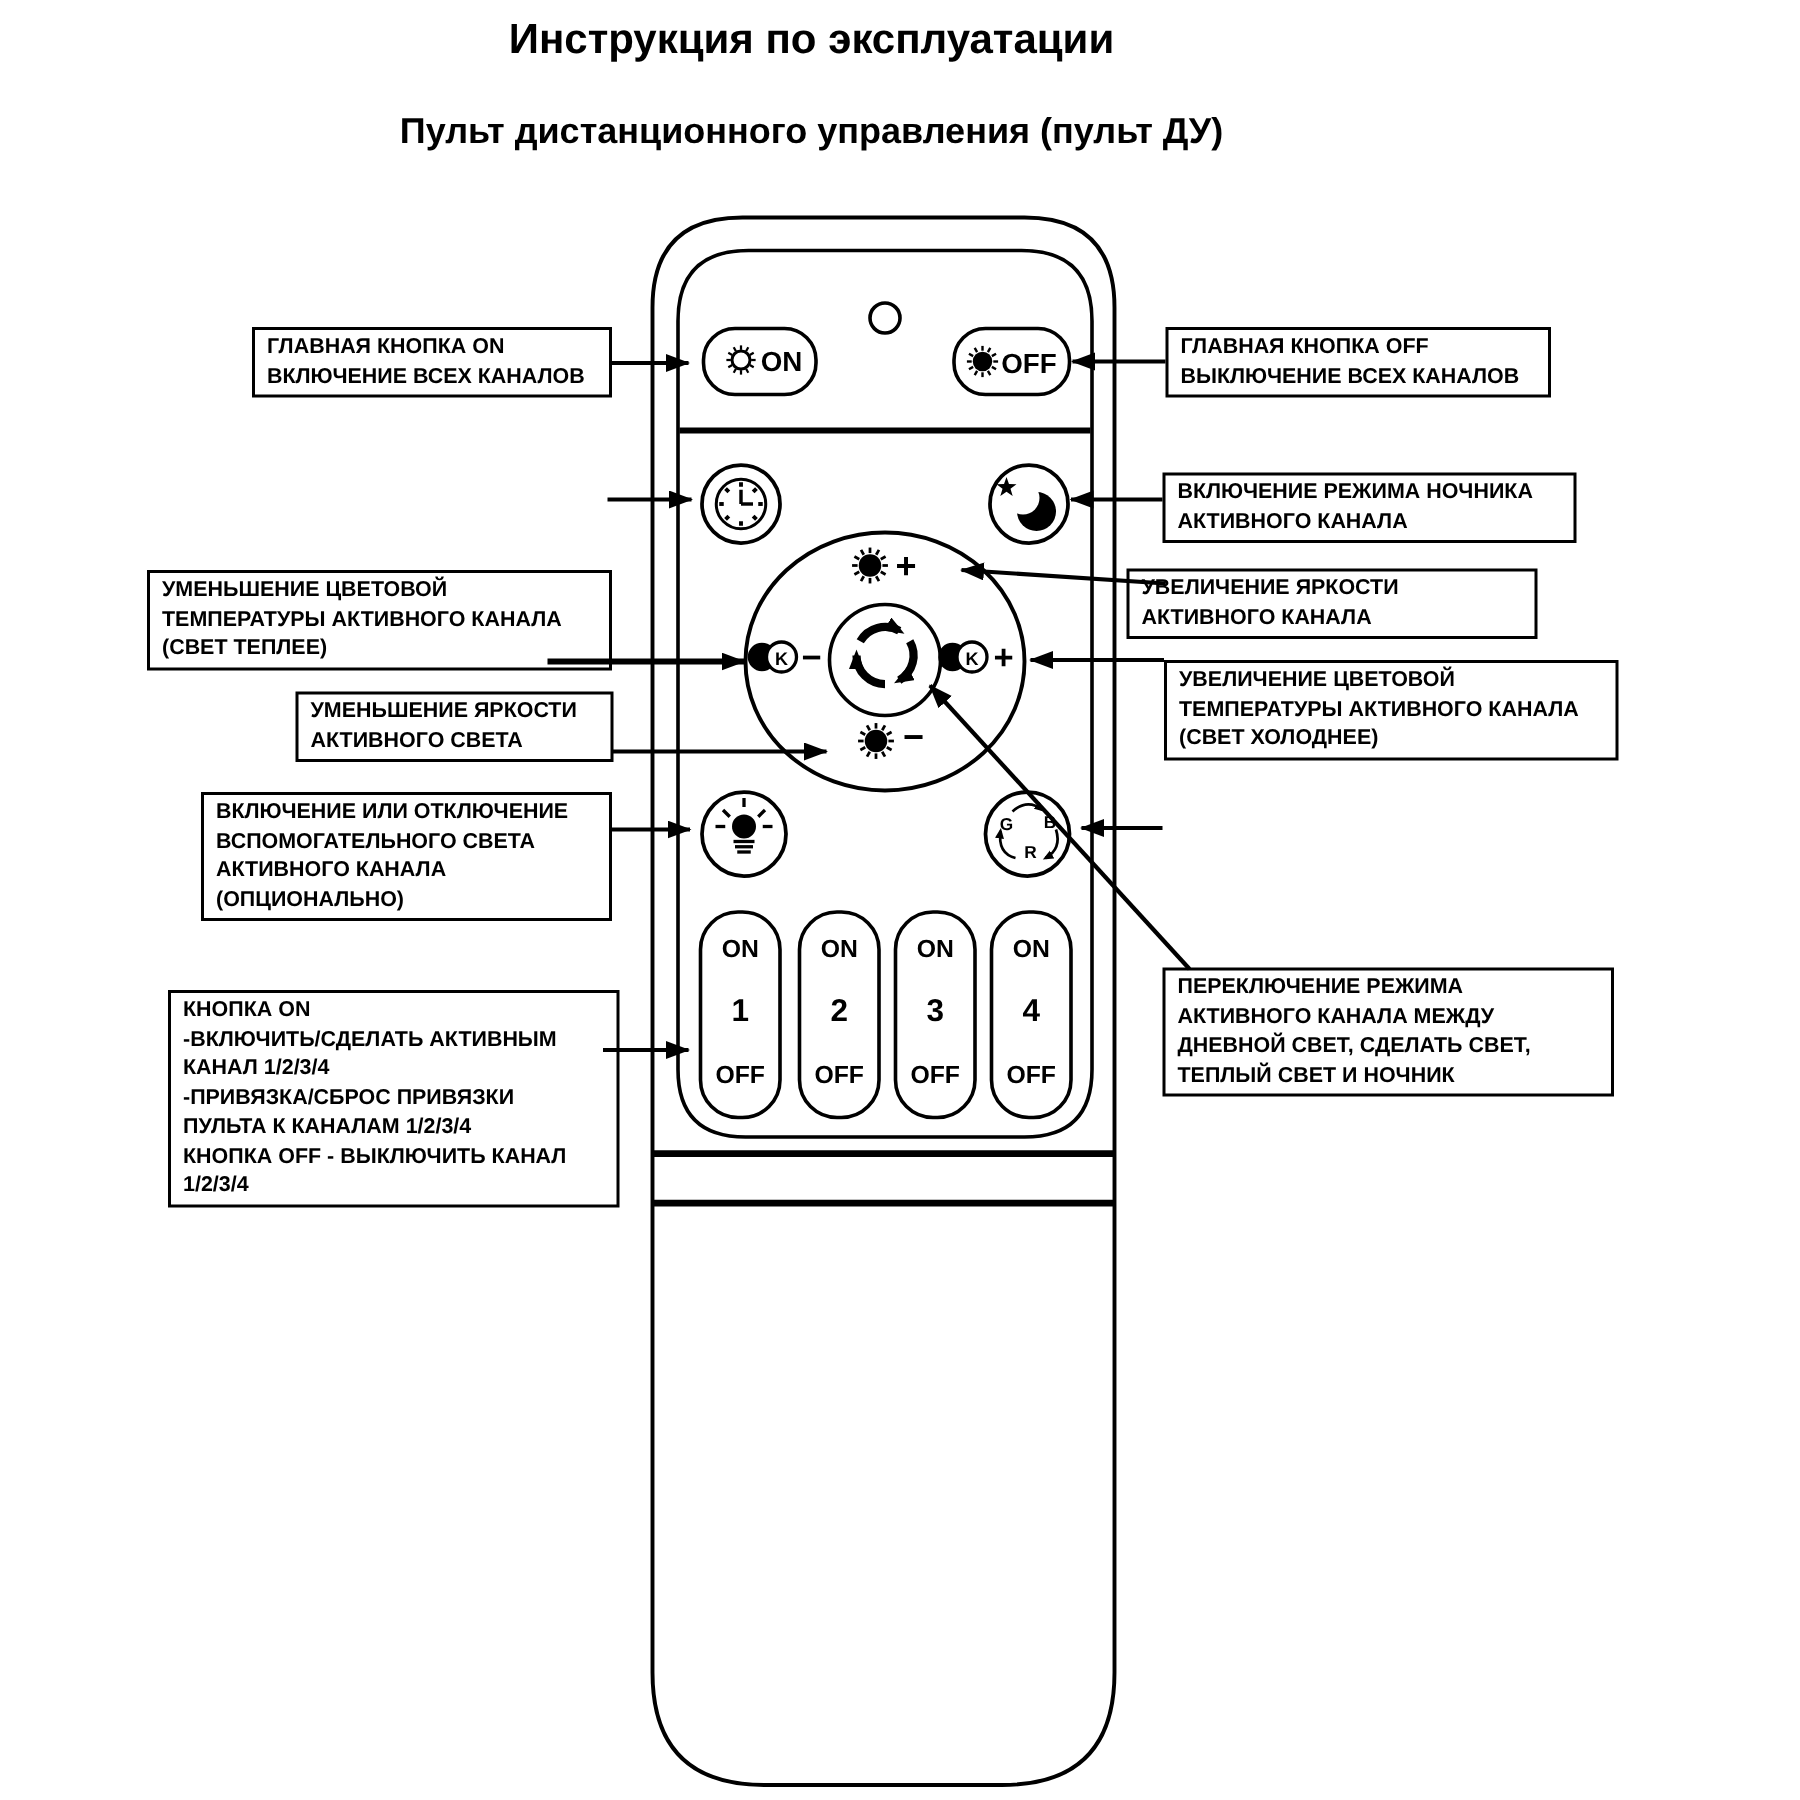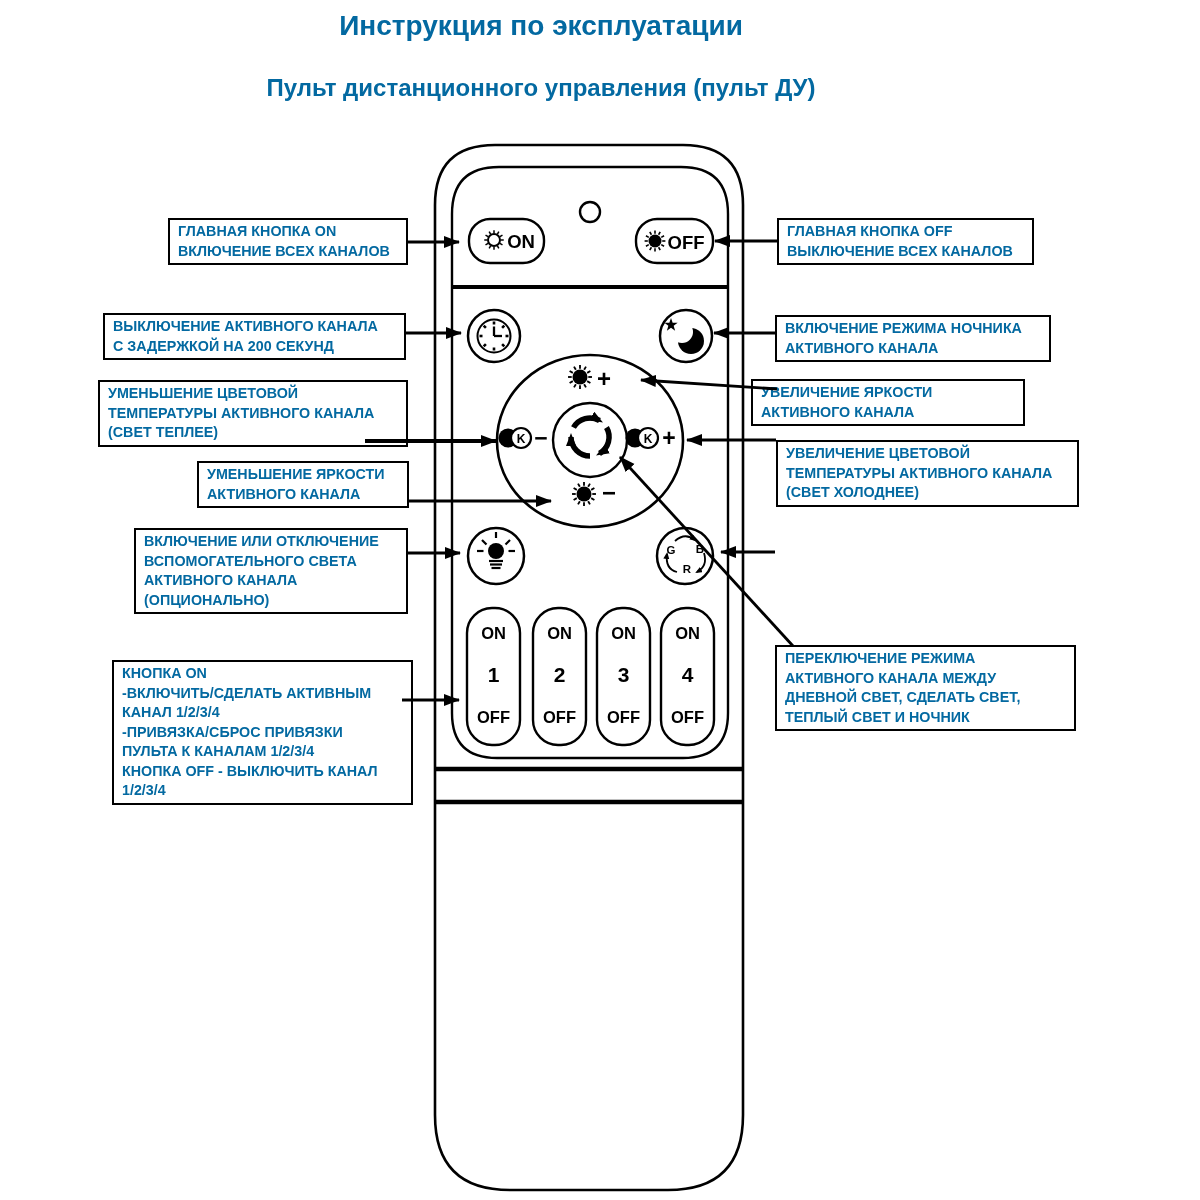--- a/index.html
+++ b/index.html
@@ -1,17 +1,17 @@
 <!DOCTYPE html>
 <html><head>
 <meta charset="utf-8">
 <style>
   html,body{margin:0;padding:0;background:#fff;}
   .page{position:relative;width:1116px;height:1200px;background:#fff;overflow:hidden;
-        font-family:"Liberation Sans",sans-serif;color:#0369a1;}
+        font-family:"Liberation Sans",sans-serif;color:#000000;}
   .title{position:absolute;left:541px;top:10px;transform:translateX(-50%);
          font-size:28px;font-weight:bold;white-space:nowrap;}
   .subtitle{position:absolute;left:541px;top:74px;transform:translateX(-50%);
          font-size:24px;font-weight:bold;white-space:nowrap;}
   .callout{position:absolute;border:2.5px solid #000;background:#fff;
          font-size:14.3px;font-weight:bold;line-height:19.5px;
          padding:2px 8px;white-space:pre;box-sizing:border-box;}
   svg.overlay{position:absolute;left:0;top:0;width:1200px;height:1200px;}
   svg text{font-family:"Liberation Sans",sans-serif;font-weight:bold;fill:#000;}
 </style>
@@ -20,31 +20,29 @@
 
 <div class="page">
 
   <div class="title">Инструкция по эксплуатации</div>
   <div class="subtitle">Пульт дистанционного управления (пульт ДУ)</div>
 
   <div class="callout" style="left:168px;top:218px;width:240px;">ГЛАВНАЯ КНОПКА ON
 ВКЛЮЧЕНИЕ ВСЕХ КАНАЛОВ</div>
   <div class="callout" style="left:777px;top:218px;width:257px;">ГЛАВНАЯ КНОПКА OFF
 ВЫКЛЮЧЕНИЕ ВСЕХ КАНАЛОВ</div>
-  <div class="callout" style="left:103px;top:313px;width:303px;">ВЫКЛЮЧЕНИЕ АКТИВНОГО КАНАЛА
-С ЗАДЕРЖКОЙ НА 200 СЕКУНД</div>
   <div class="callout" style="left:775px;top:315px;width:276px;">ВКЛЮЧЕНИЕ РЕЖИМА НОЧНИКА
 АКТИВНОГО КАНАЛА</div>
   <div class="callout" style="left:98px;top:380px;width:310px;">УМЕНЬШЕНИЕ ЦВЕТОВОЙ
 ТЕМПЕРАТУРЫ АКТИВНОГО КАНАЛА
 (СВЕТ ТЕПЛЕЕ)</div>
   <div class="callout" style="left:751px;top:379px;width:274px;">УВЕЛИЧЕНИЕ ЯРКОСТИ
 АКТИВНОГО КАНАЛА</div>
   <div class="callout" style="left:197px;top:461px;width:212px;">УМЕНЬШЕНИЕ ЯРКОСТИ
-АКТИВНОГО КАНАЛА</div>
+АКТИВНОГО СВЕТА</div>
   <div class="callout" style="left:776px;top:440px;width:303px;">УВЕЛИЧЕНИЕ ЦВЕТОВОЙ
 ТЕМПЕРАТУРЫ АКТИВНОГО КАНАЛА
 (СВЕТ ХОЛОДНЕЕ)</div>
   <div class="callout" style="left:134px;top:528px;width:274px;">ВКЛЮЧЕНИЕ ИЛИ ОТКЛЮЧЕНИЕ
 ВСПОМОГАТЕЛЬНОГО СВЕТА
 АКТИВНОГО КАНАЛА
 (ОПЦИОНАЛЬНО)</div>
   <div class="callout" style="left:112px;top:660px;width:301px;">КНОПКА ON
 -ВКЛЮЧИТЬ/СДЕЛАТЬ АКТИВНЫМ
 КАНАЛ 1/2/3/4

